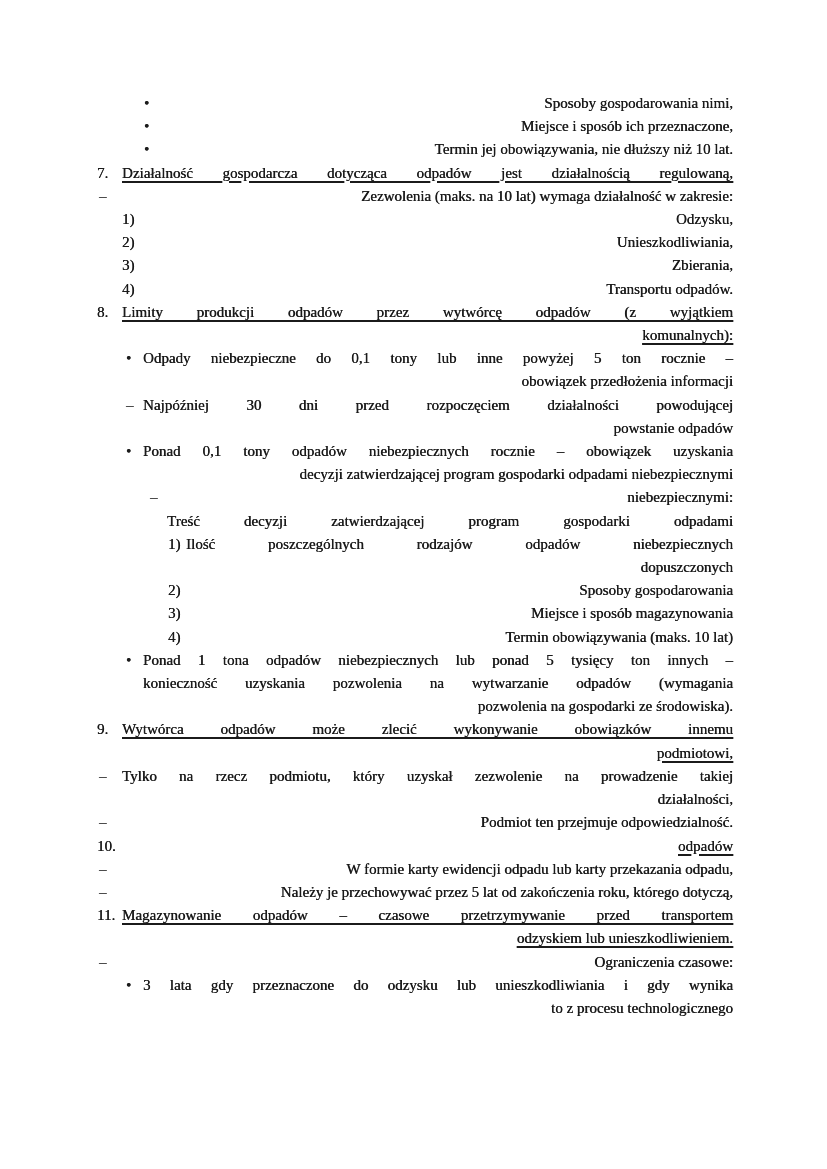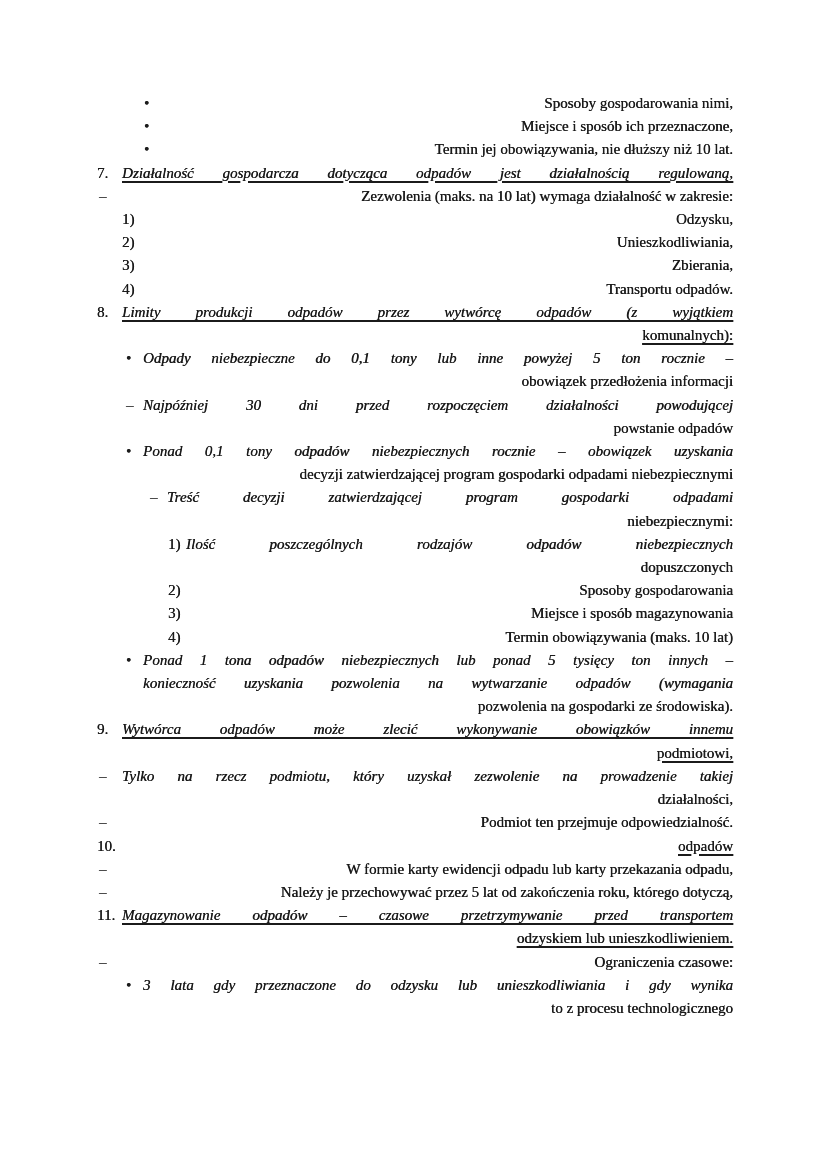--- a/index.html
+++ b/index.html
@@ -23,21 +23,21 @@
     text-shadow: 0.35px 0 0 currentColor;
   }
   .row { position: relative; }
   .row .marker {
     position: absolute;
     top: 0;
     white-space: nowrap;
   }
   .row .txt { }
   .jline { text-align: right; }
-  .jline.stretch { text-align: justify; text-align-last: justify; font-style: italic; }
+  .jline.stretch { text-align: justify; text-align-last: justify; }
   .row.underline .jline {
     text-decoration: underline;
     text-decoration-thickness: 1.8px;
     text-underline-offset: 2.5px;
   }
   
   .m-num0   .marker { left: 0; }
   .m-num0   .txt    { margin-left: 25px; }
   .m-dash0  .marker { left: 2px; opacity: .85; }
   .m-dash0  .txt    { margin-left: 25px; }
@@ -137,22 +137,22 @@
       <div class="row m-bullet1">
         <span class="marker">•</span>
         <div class="txt">
           <div class="jline stretch">Ponad 0,1 tony odpadów niebezpiecznych rocznie – obowiązek uzyskania</div>
           <div class="jline">decyzji zatwierdzającej program gospodarki odpadami niebezpiecznymi</div>
         </div>
       </div>
       <div class="row m-dash2">
         <span class="marker">–</span>
         <div class="txt">
+          <div class="jline">niebezpiecznymi:</div>
           <div class="jline stretch">Treść decyzji zatwierdzającej program gospodarki odpadami</div>
-          <div class="jline">niebezpiecznymi:</div>
         </div>
       </div>
       <div class="row m-num3">
         <span class="marker">1)</span>
         <div class="txt">
           <div class="jline stretch">Ilość poszczególnych rodzajów odpadów niebezpiecznych</div>
           <div class="jline">dopuszczonych</div>
         </div>
       </div>
       <div class="row m-num3">

